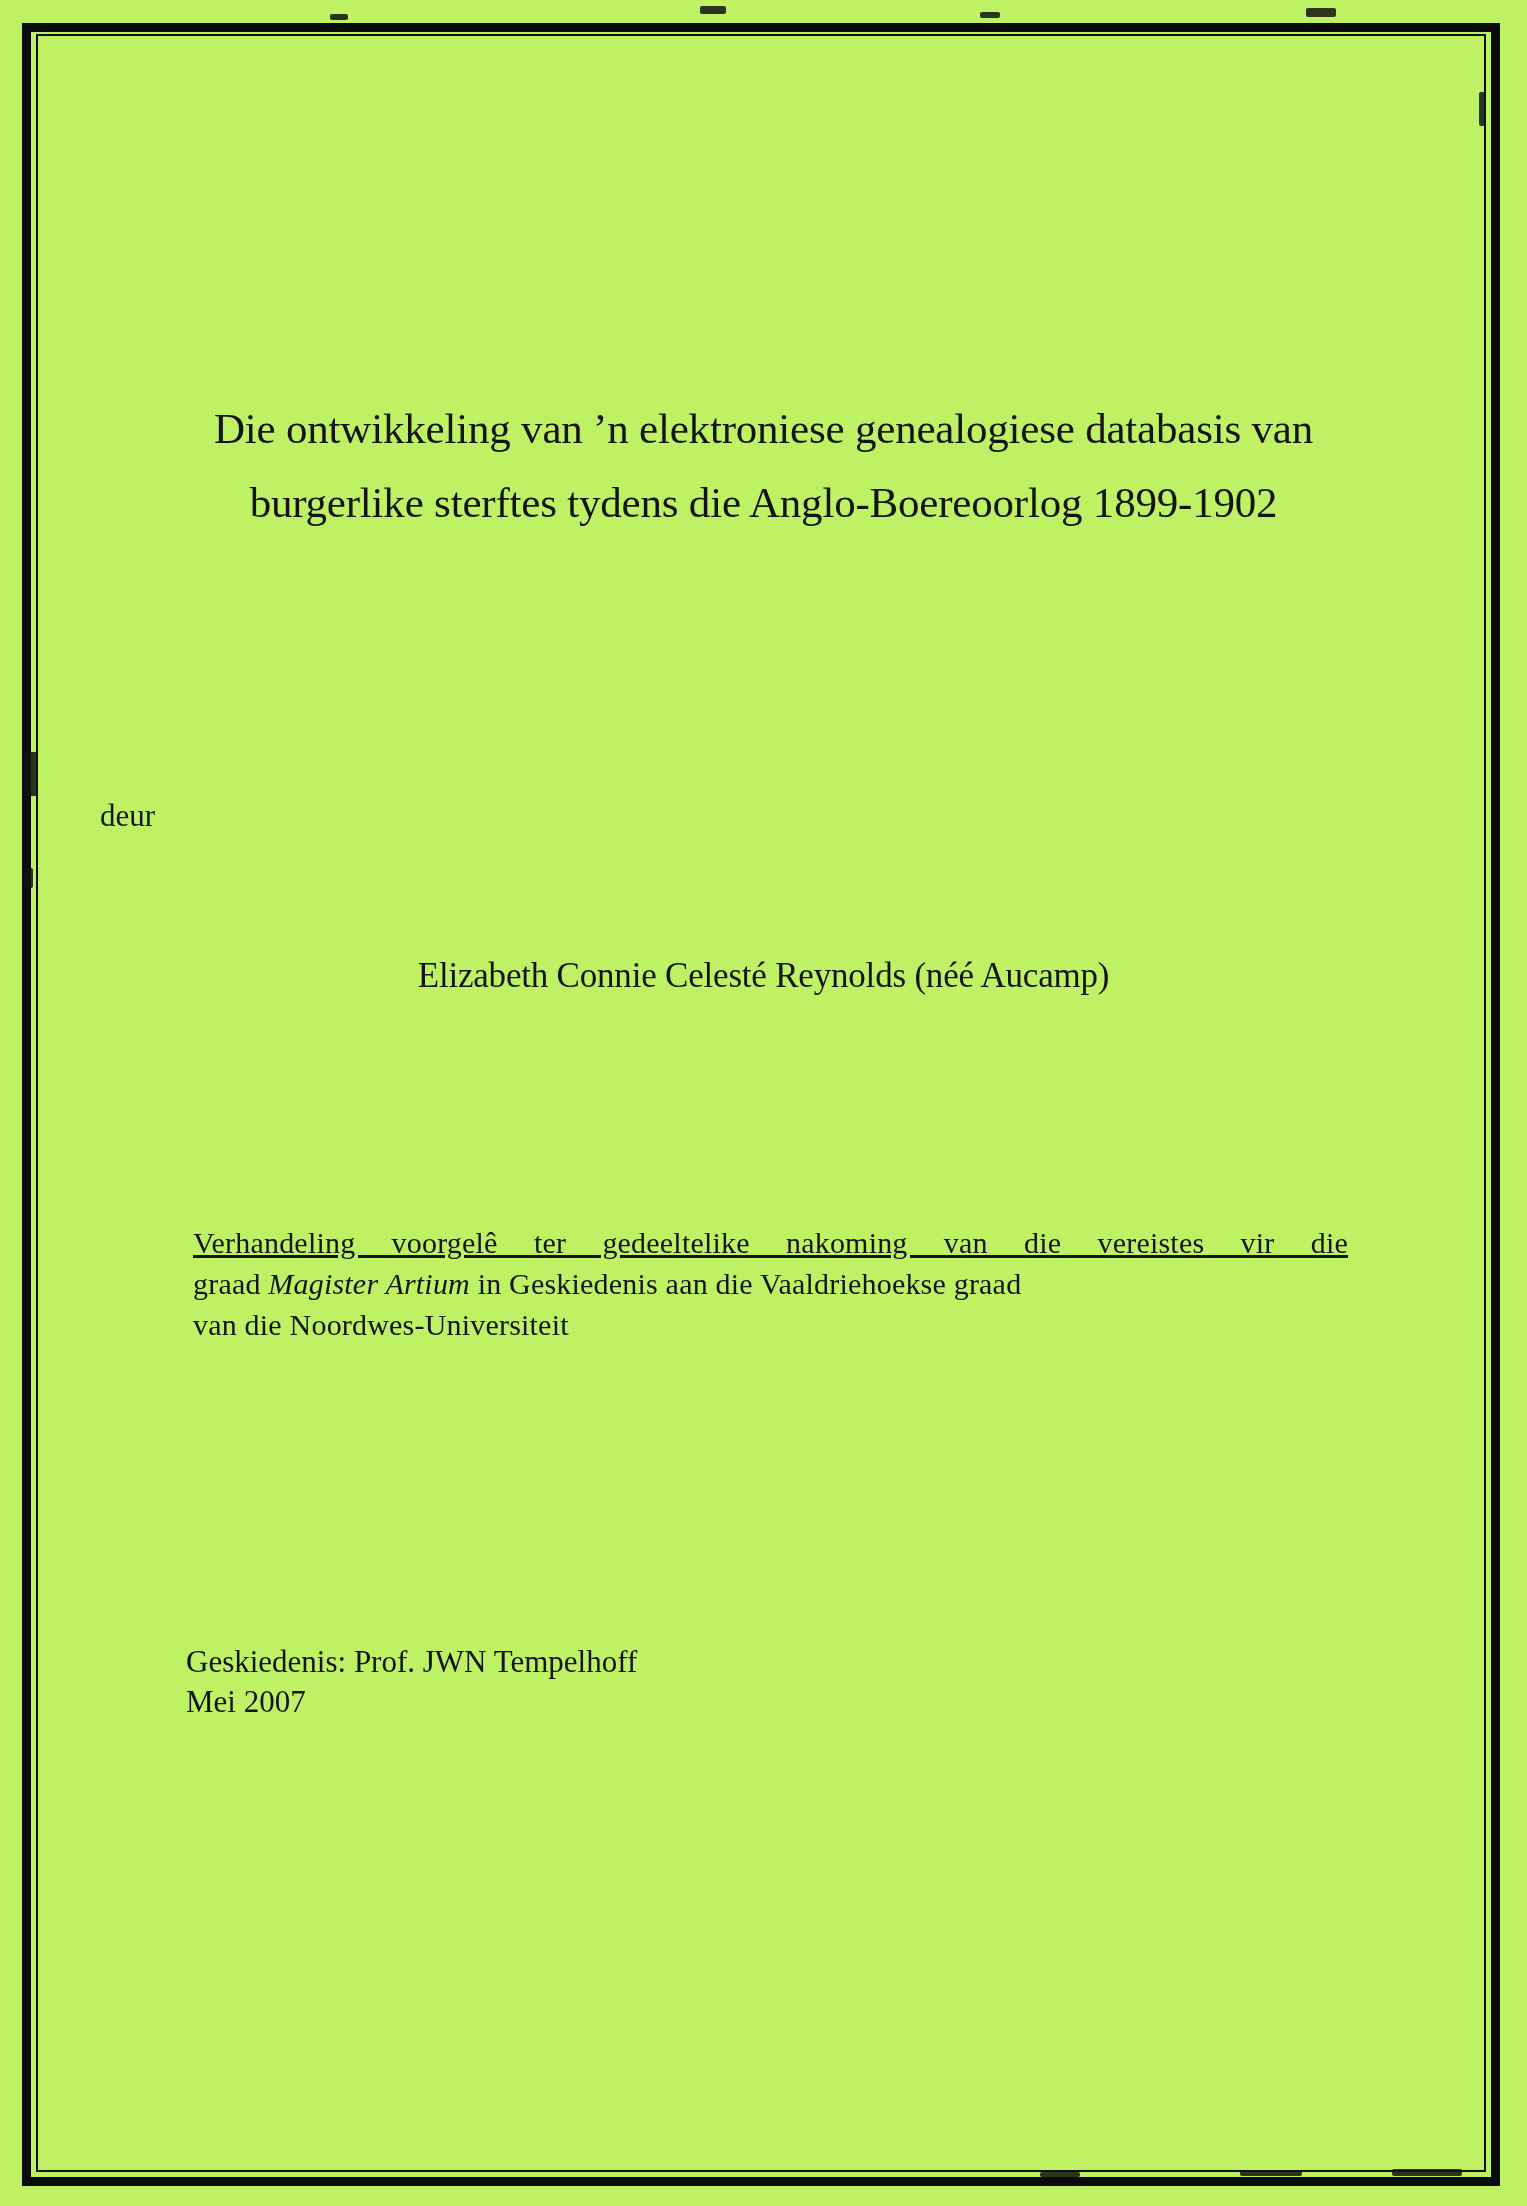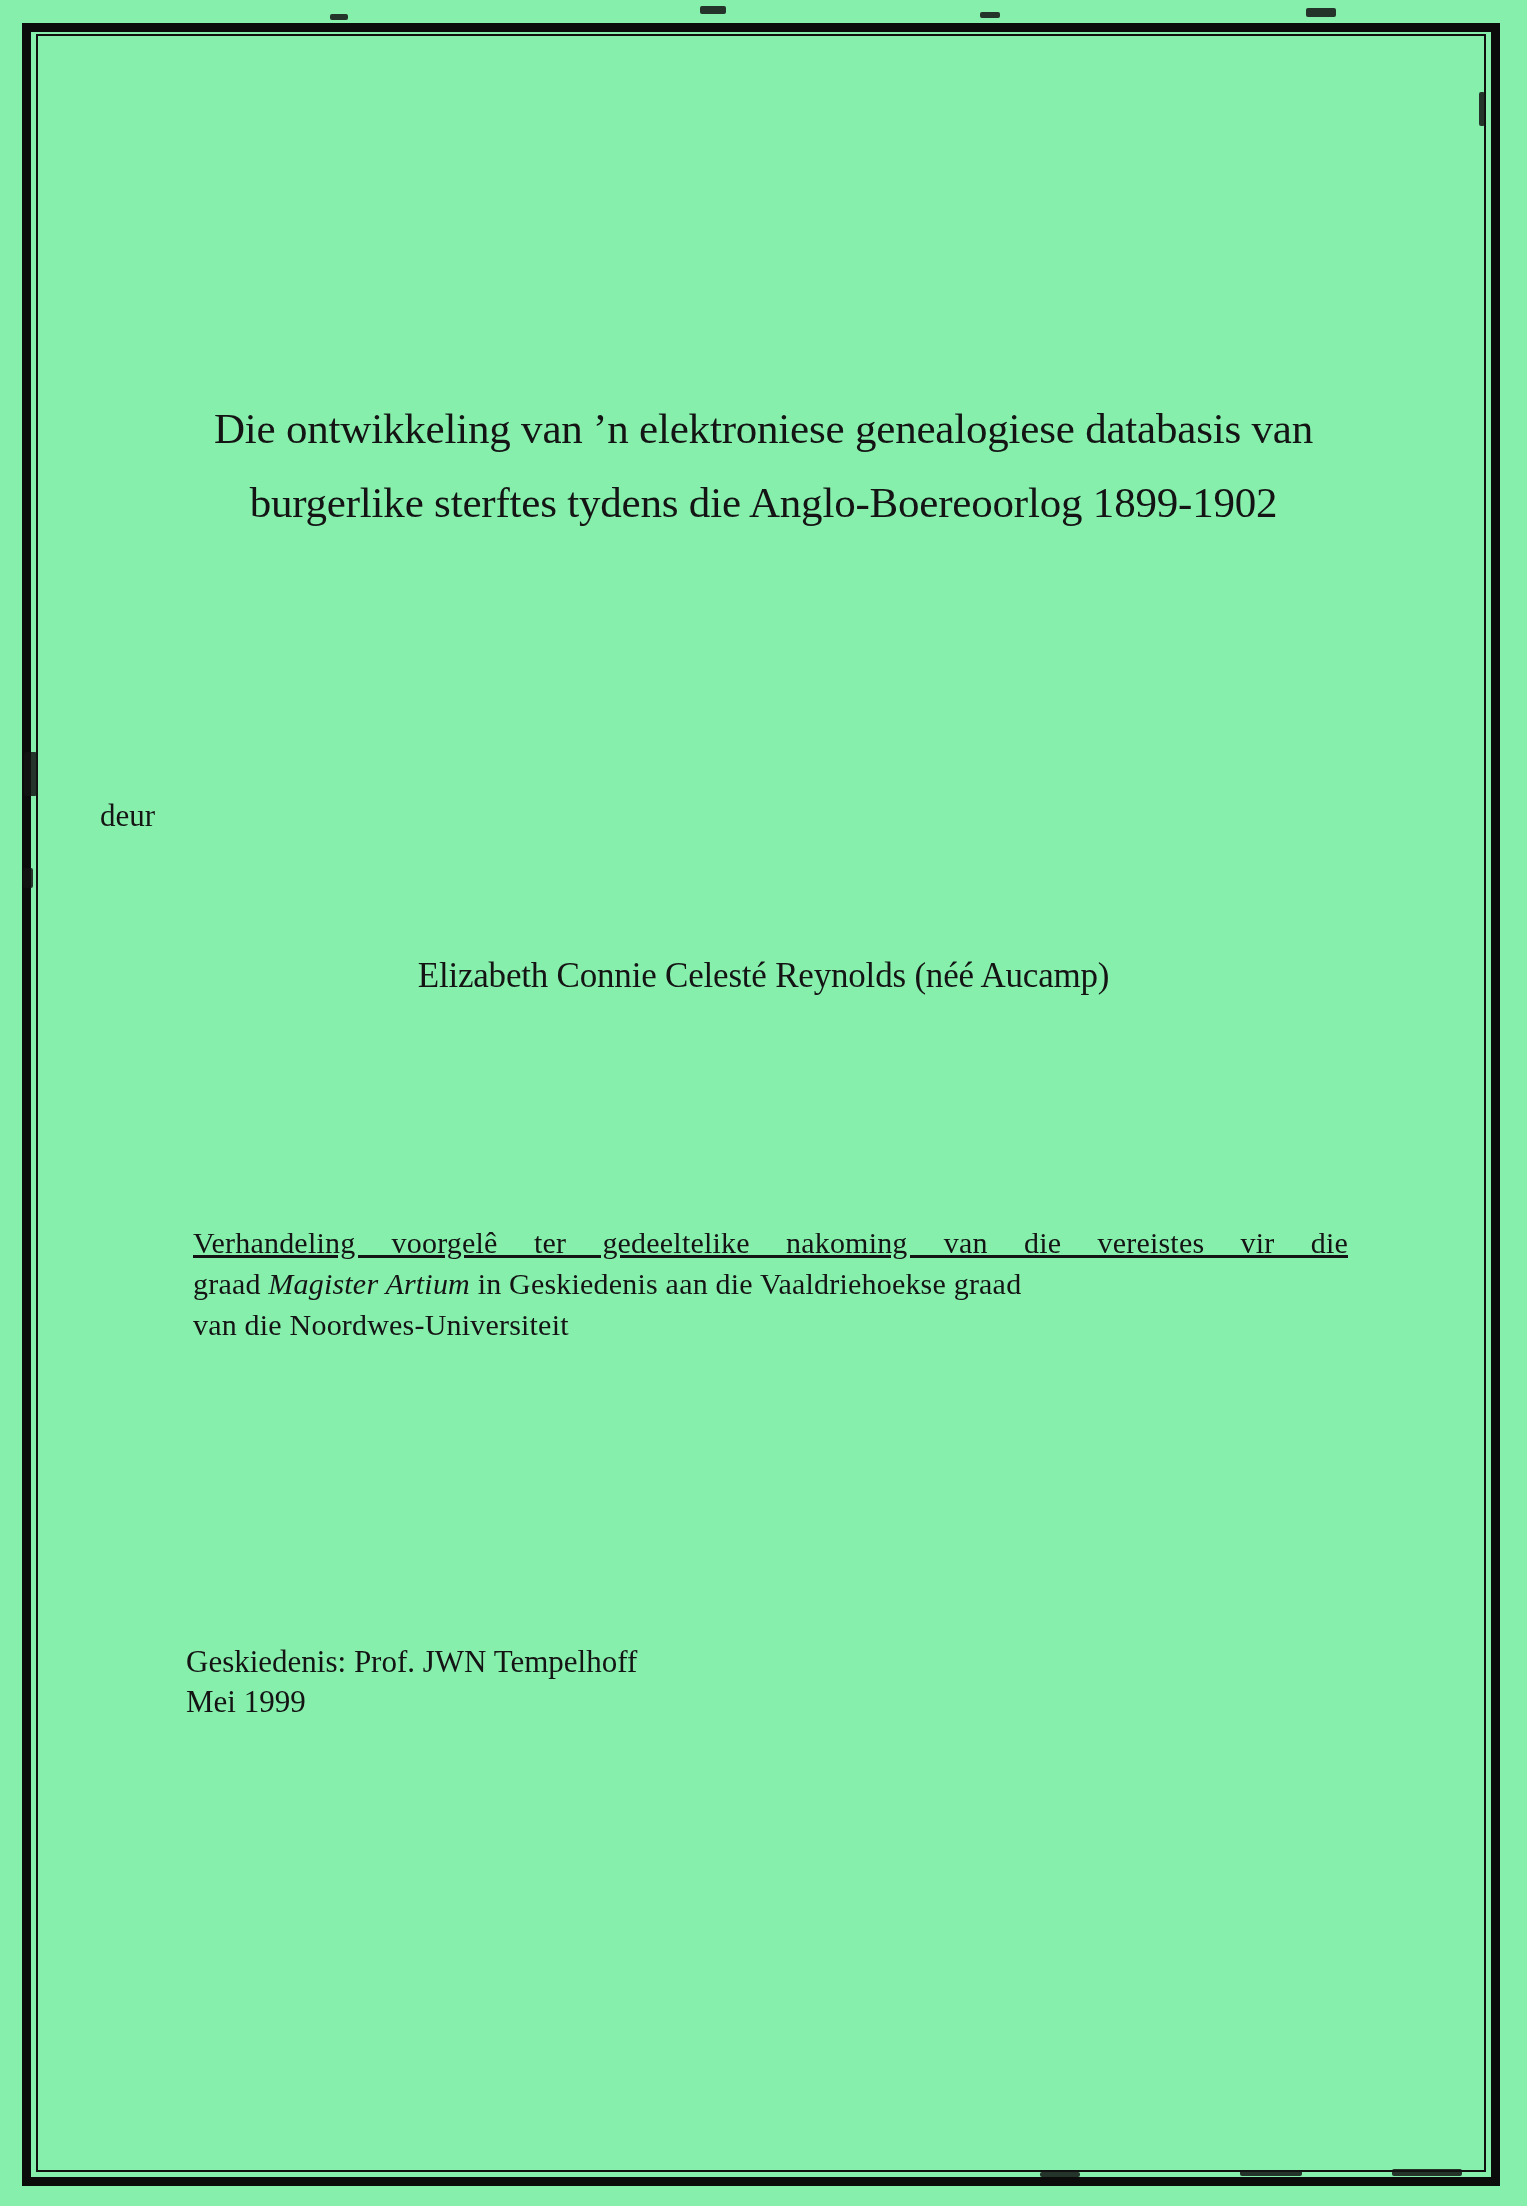--- a/index.html
+++ b/index.html
@@ -1,20 +1,20 @@
 <!DOCTYPE html>
 <html><head>
 <meta charset="utf-8">
 <style>
   html, body { margin: 0; padding: 0; background: #ffffff; }
   .page {
     position: relative;
     width: 1527px;
     height: 2206px;
-    background: #86efac;
+    background: #bef264;
     font-family: "Liberation Serif", serif;
     color: #141414;
     overflow: hidden;
   }
   
   .frame-outer {
     position: absolute;
     left: 22px; top: 23px;
     width: 1478px; height: 2163px;
     border: 9px solid #0b0b0b;
@@ -110,21 +110,21 @@
   <div class="author">Elizabeth Connie Celesté Reynolds (néé Aucamp)</div>
 
   <div class="desc">
     <div class="justified">Verhandeling voorgelê ter gedeeltelike nakoming van die vereistes vir die</div>
     <div><span>graad </span><span class="it">Magister Artium</span><span> in Geskiedenis aan die Vaaldriehoekse graad</span></div>
     <div>van die Noordwes-Universiteit</div>
   </div>
 
   <div class="supervisor-block">
     <div>Geskiedenis: Prof. JWN Tempelhoff</div>
-    <div>Mei 1999</div>
+    <div>Mei 2007</div>
   </div>
 
 
   <div class="speck" style="left:330px; top:14px; width:18px; height:6px;"></div>
   <div class="speck" style="left:700px; top:6px; width:26px; height:8px;"></div>
   <div class="speck" style="left:980px; top:12px; width:20px; height:6px;"></div>
   <div class="speck" style="left:1306px; top:8px; width:30px; height:9px;"></div>
   <div class="speck" style="left:24px; top:752px; width:13px; height:44px;"></div>
   <div class="speck" style="left:23px; top:868px; width:10px; height:20px;"></div>
   <div class="speck" style="left:1479px; top:92px; width:6px; height:34px;"></div>

